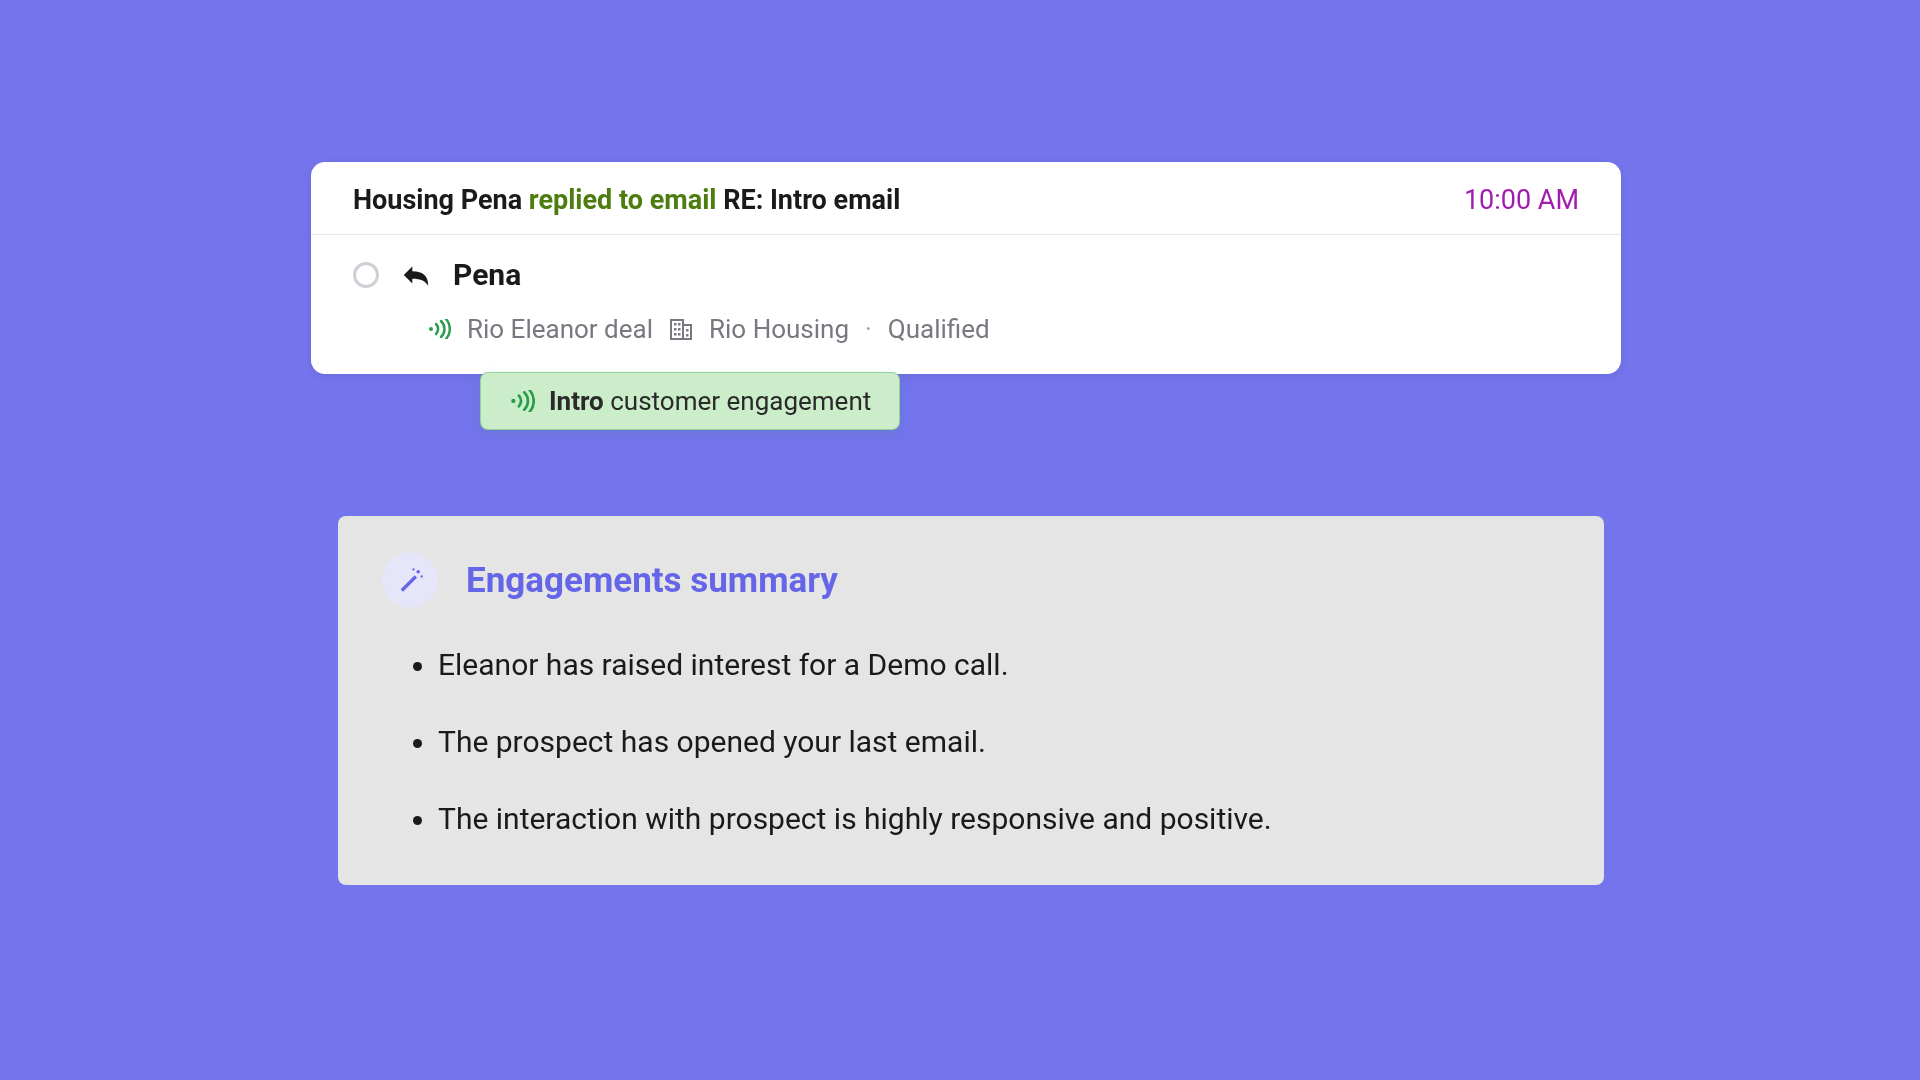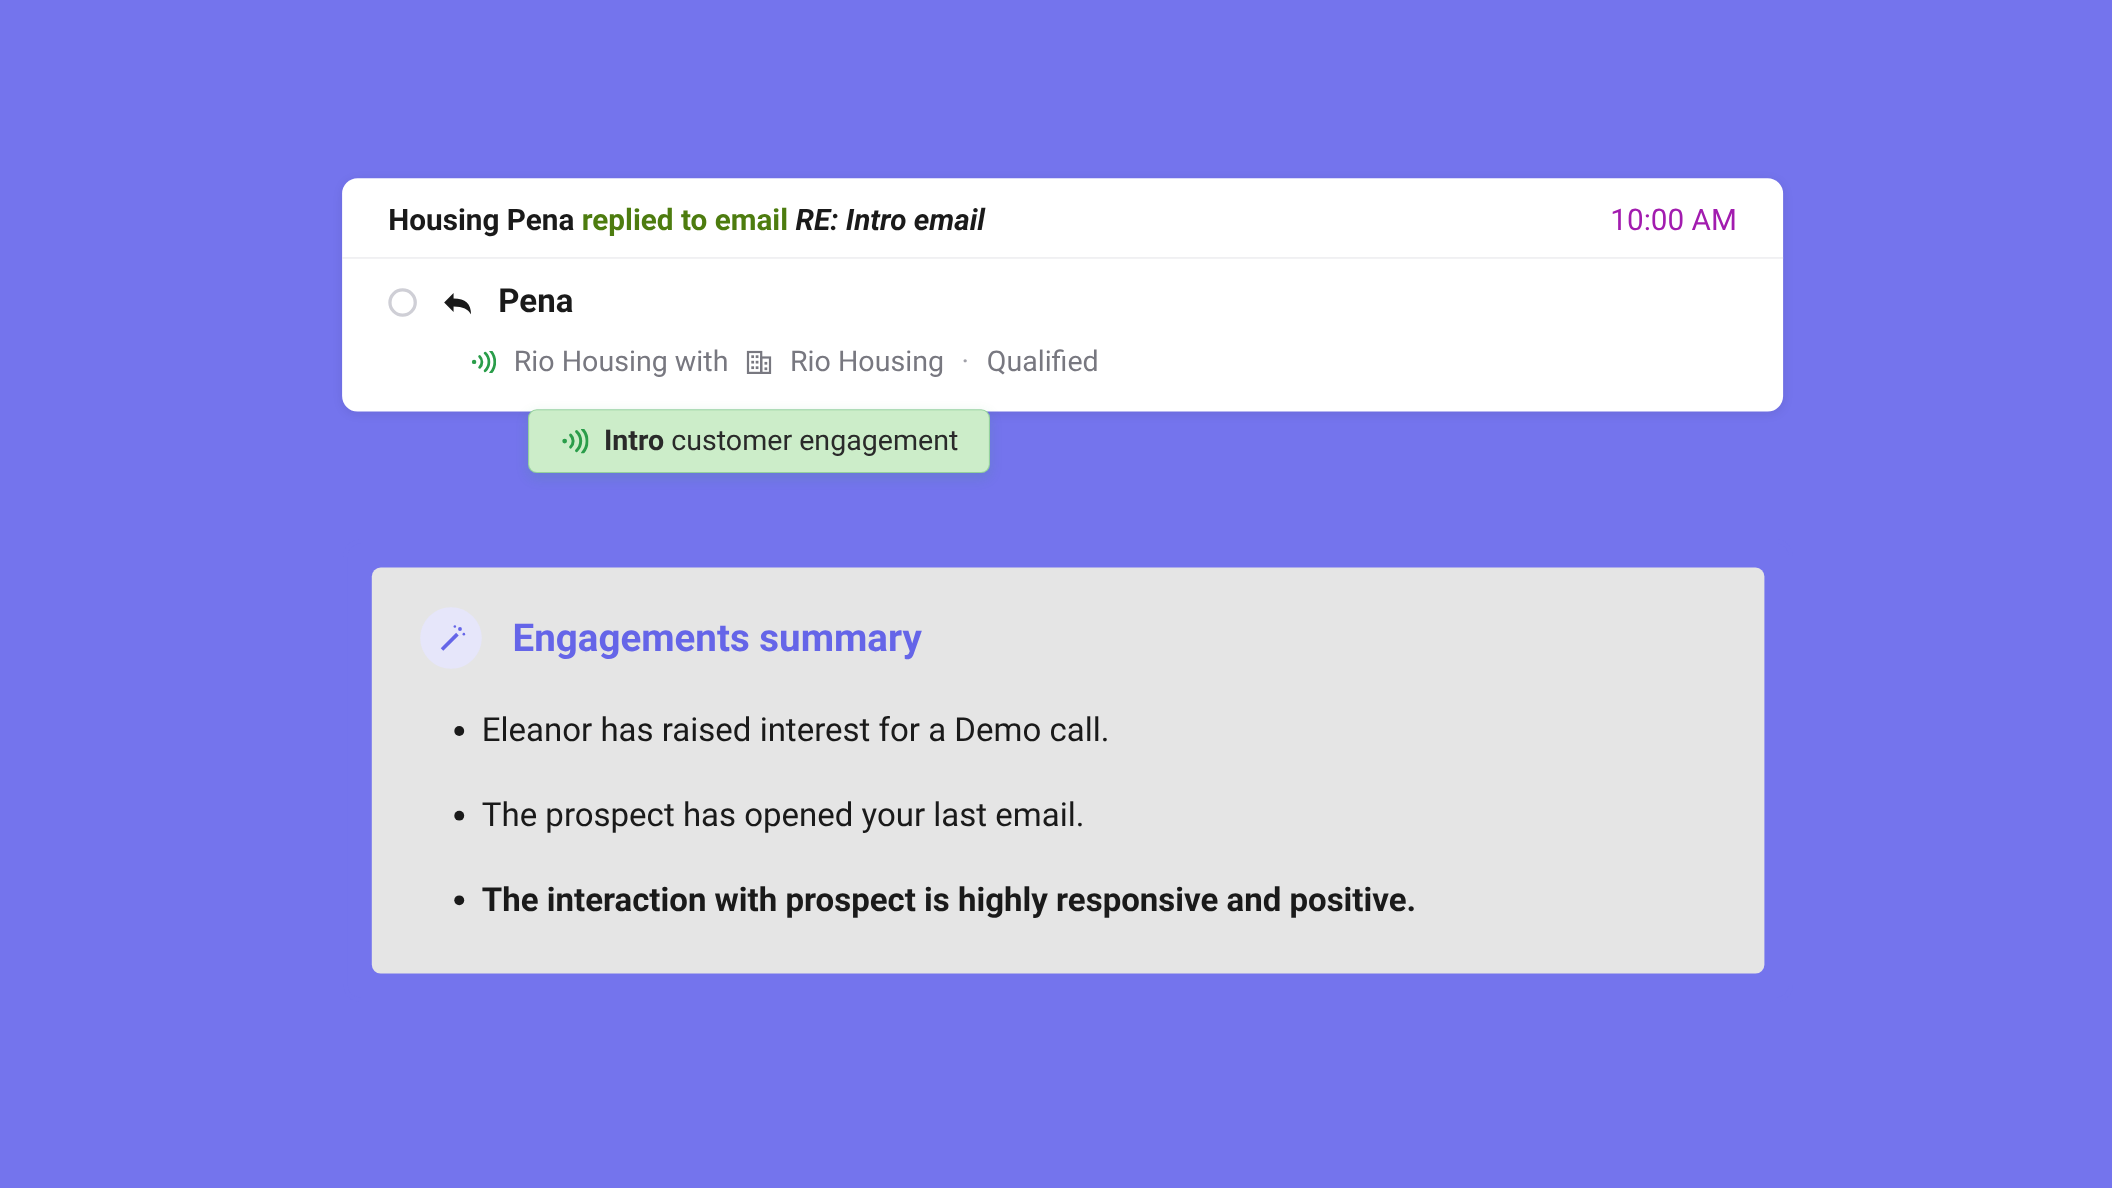--- a/index.html
+++ b/index.html
@@ -29,21 +29,21 @@
       align-items: center;
       padding: 22px 42px 18px 42px;
       border-bottom: 1px solid #e6e6e9;
     }
     .email-header-left {
       font-size: 27px;
       color: #1a1a1a;
     }
     .email-header-left .person { font-weight: 700; }
     .email-header-left .action { color: #4d7c0f; font-weight: 700; }
-    .email-header-left .subject { font-weight: 700; font-style: italic; }
+    .email-header-left .subject { font-weight: 700; }
     .email-time {
       font-size: 27px;
       color: #a21caf;
     }
     .email-body {
       padding: 22px 42px 30px 42px;
     }
     .reply-row {
       display: flex;
       align-items: center;
@@ -149,21 +149,21 @@
     .summary-list {
       list-style: disc;
       padding-left: 56px;
     }
     .summary-list li {
       font-size: 30px;
       color: #1a1a1a;
       line-height: 1.5;
       margin-bottom: 32px;
     }
-    .summary-list li:last-child { margin-bottom: 0; font-weight: bold; }
+    .summary-list li:last-child { margin-bottom: 0; }
   </style>
 </head>
 <body>
 
 <div class="email-card">
   <div class="email-header">
     <div class="email-header-left">
       <span class="person">Housing Pena</span>
       <span class="action"> <span>replied to email</span> </span>
       <span class="subject">RE: Intro email</span>
@@ -179,21 +179,21 @@
       <span class="reply-label">Pena</span>
     </div>
     <div class="meta-row">
       <svg class="signal-icon green" viewBox="0 0 24 20">
         <path d="M6 10 A4 4 0 0 1 6 10" stroke="#2a9d4a" stroke-width="2.5" fill="none"></path>
         <circle cx="4" cy="10" r="2" fill="#2a9d4a"></circle>
         <path d="M9 5 A7 7 0 0 1 9 15" stroke="#2a9d4a" stroke-width="2.5" fill="none" stroke-linecap="round"></path>
         <path d="M14 2 A11 11 0 0 1 14 18" stroke="#2a9d4a" stroke-width="2.5" fill="none" stroke-linecap="round"></path>
         <path d="M19 0 A15 15 0 0 1 19 20" stroke="#2a9d4a" stroke-width="2.5" fill="none" stroke-linecap="round"></path>
       </svg>
-      <span>Rio Housing with</span>
+      <span>Rio Eleanor deal</span>
       <svg class="building-icon" viewBox="0 0 24 24">
         <rect x="2" y="3" width="12" height="19" stroke="#787880" stroke-width="2" fill="none"></rect>
         <rect x="14" y="8" width="8" height="14" stroke="#787880" stroke-width="2" fill="none"></rect>
         <rect x="5" y="6" width="2.5" height="2.5" fill="#787880"></rect>
         <rect x="9" y="6" width="2.5" height="2.5" fill="#787880"></rect>
         <rect x="5" y="11" width="2.5" height="2.5" fill="#787880"></rect>
         <rect x="9" y="11" width="2.5" height="2.5" fill="#787880"></rect>
         <rect x="5" y="16" width="2.5" height="2.5" fill="#787880"></rect>
         <rect x="9" y="16" width="2.5" height="2.5" fill="#787880"></rect>
         <rect x="17" y="12" width="2.5" height="2.5" fill="#787880"></rect>

